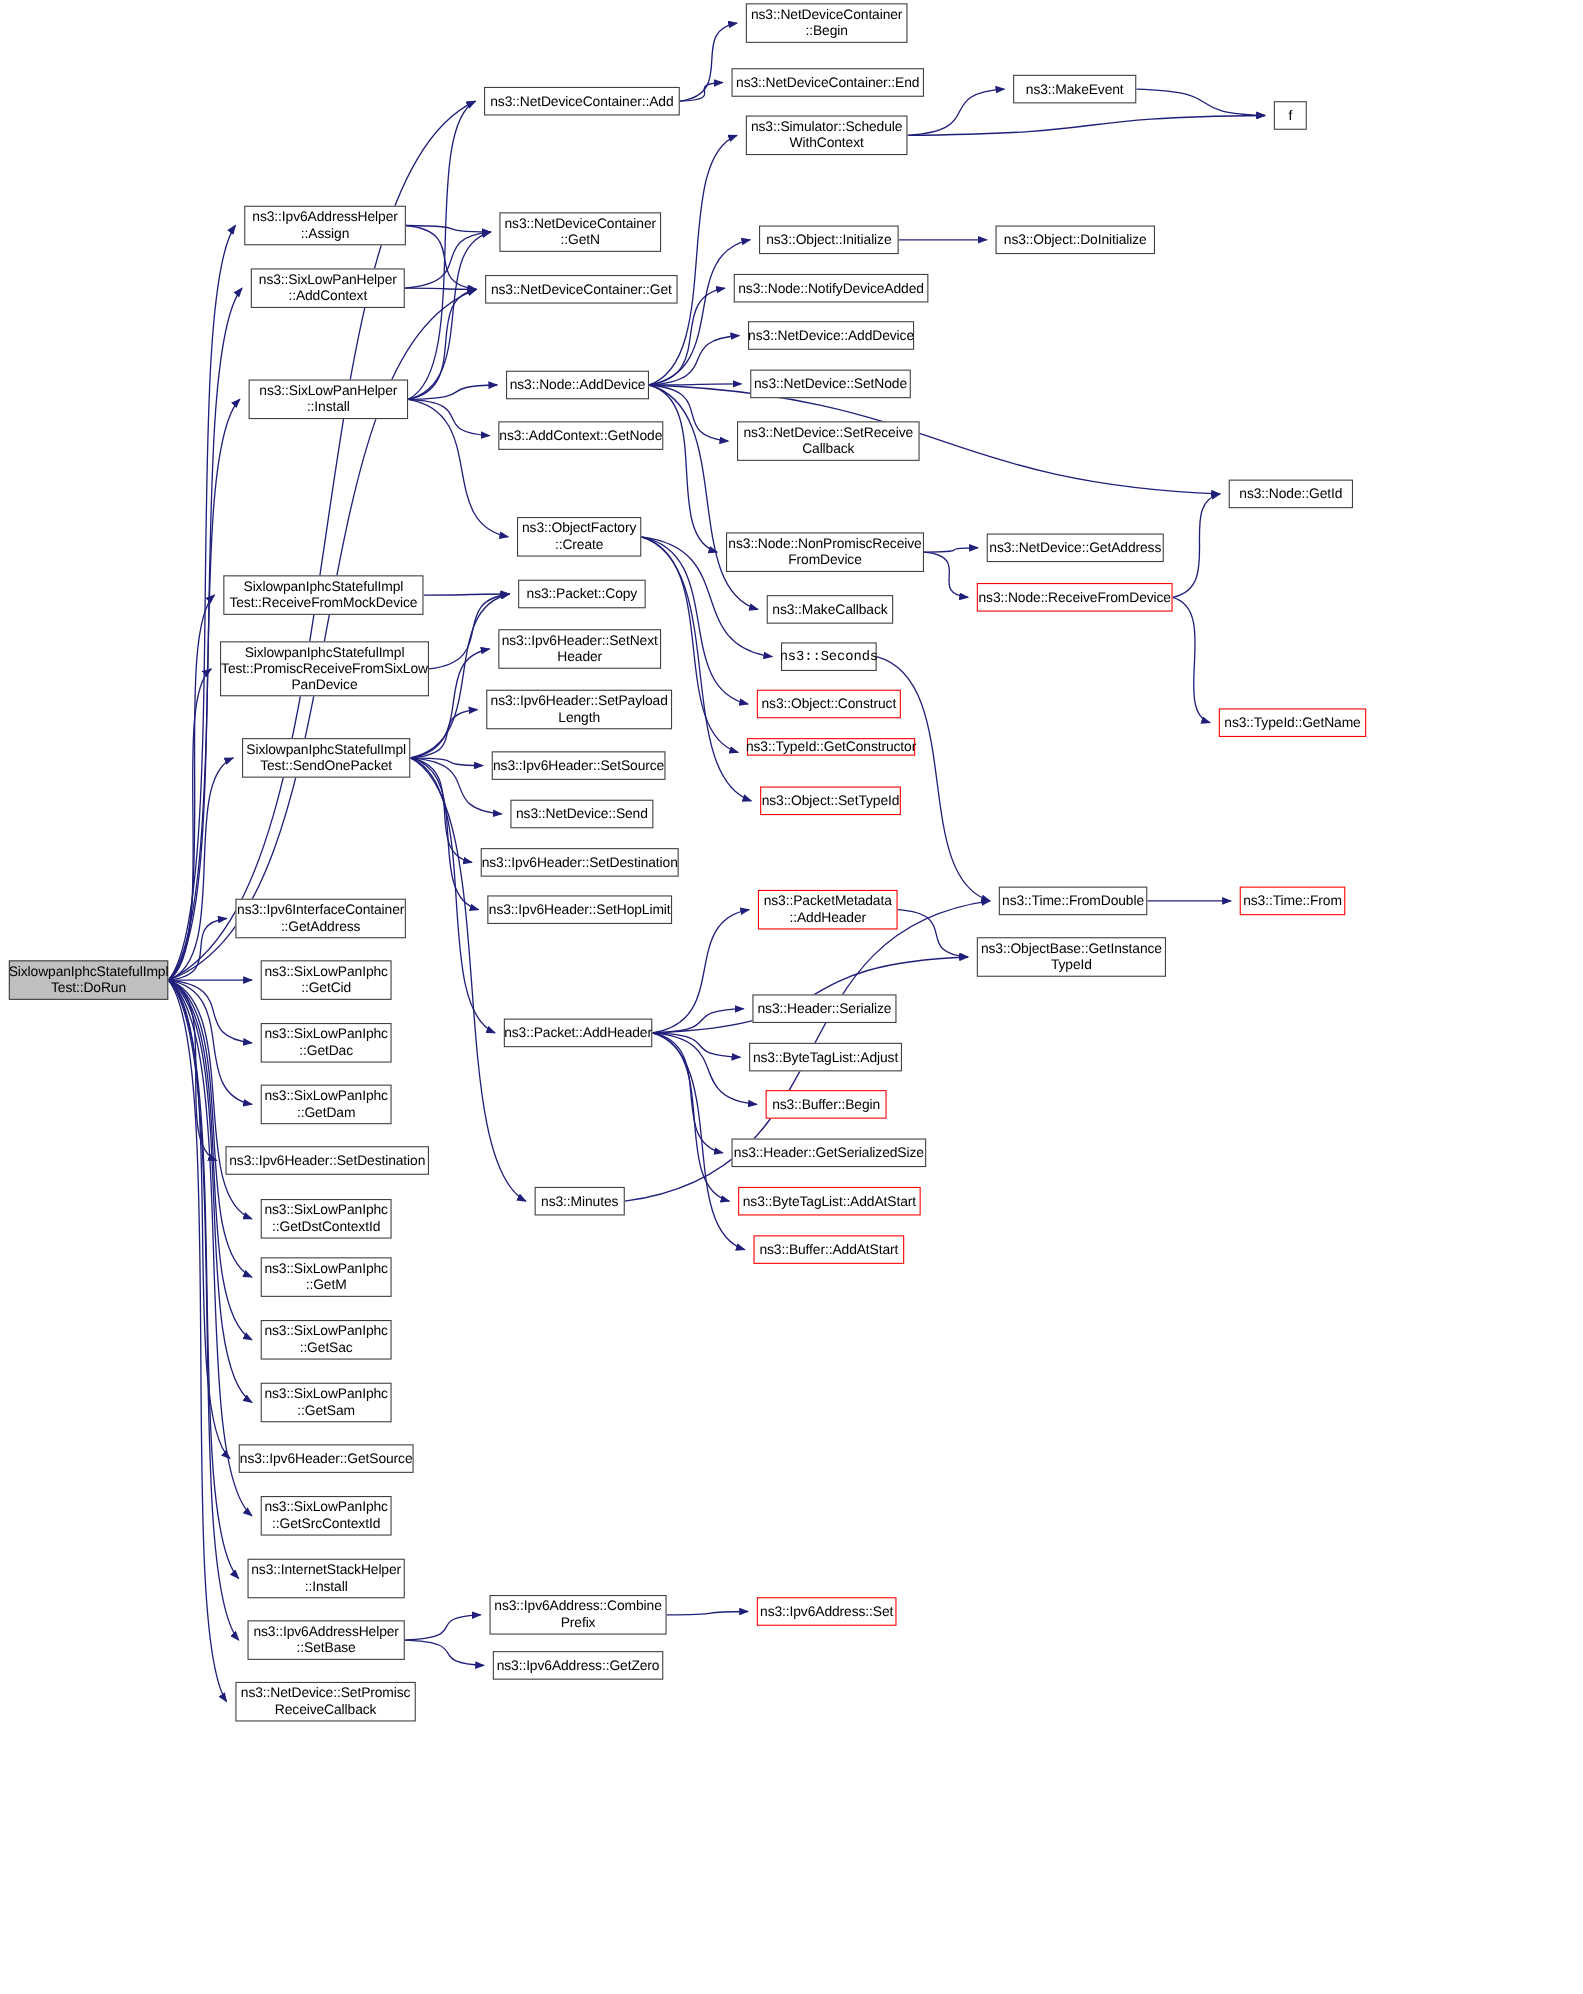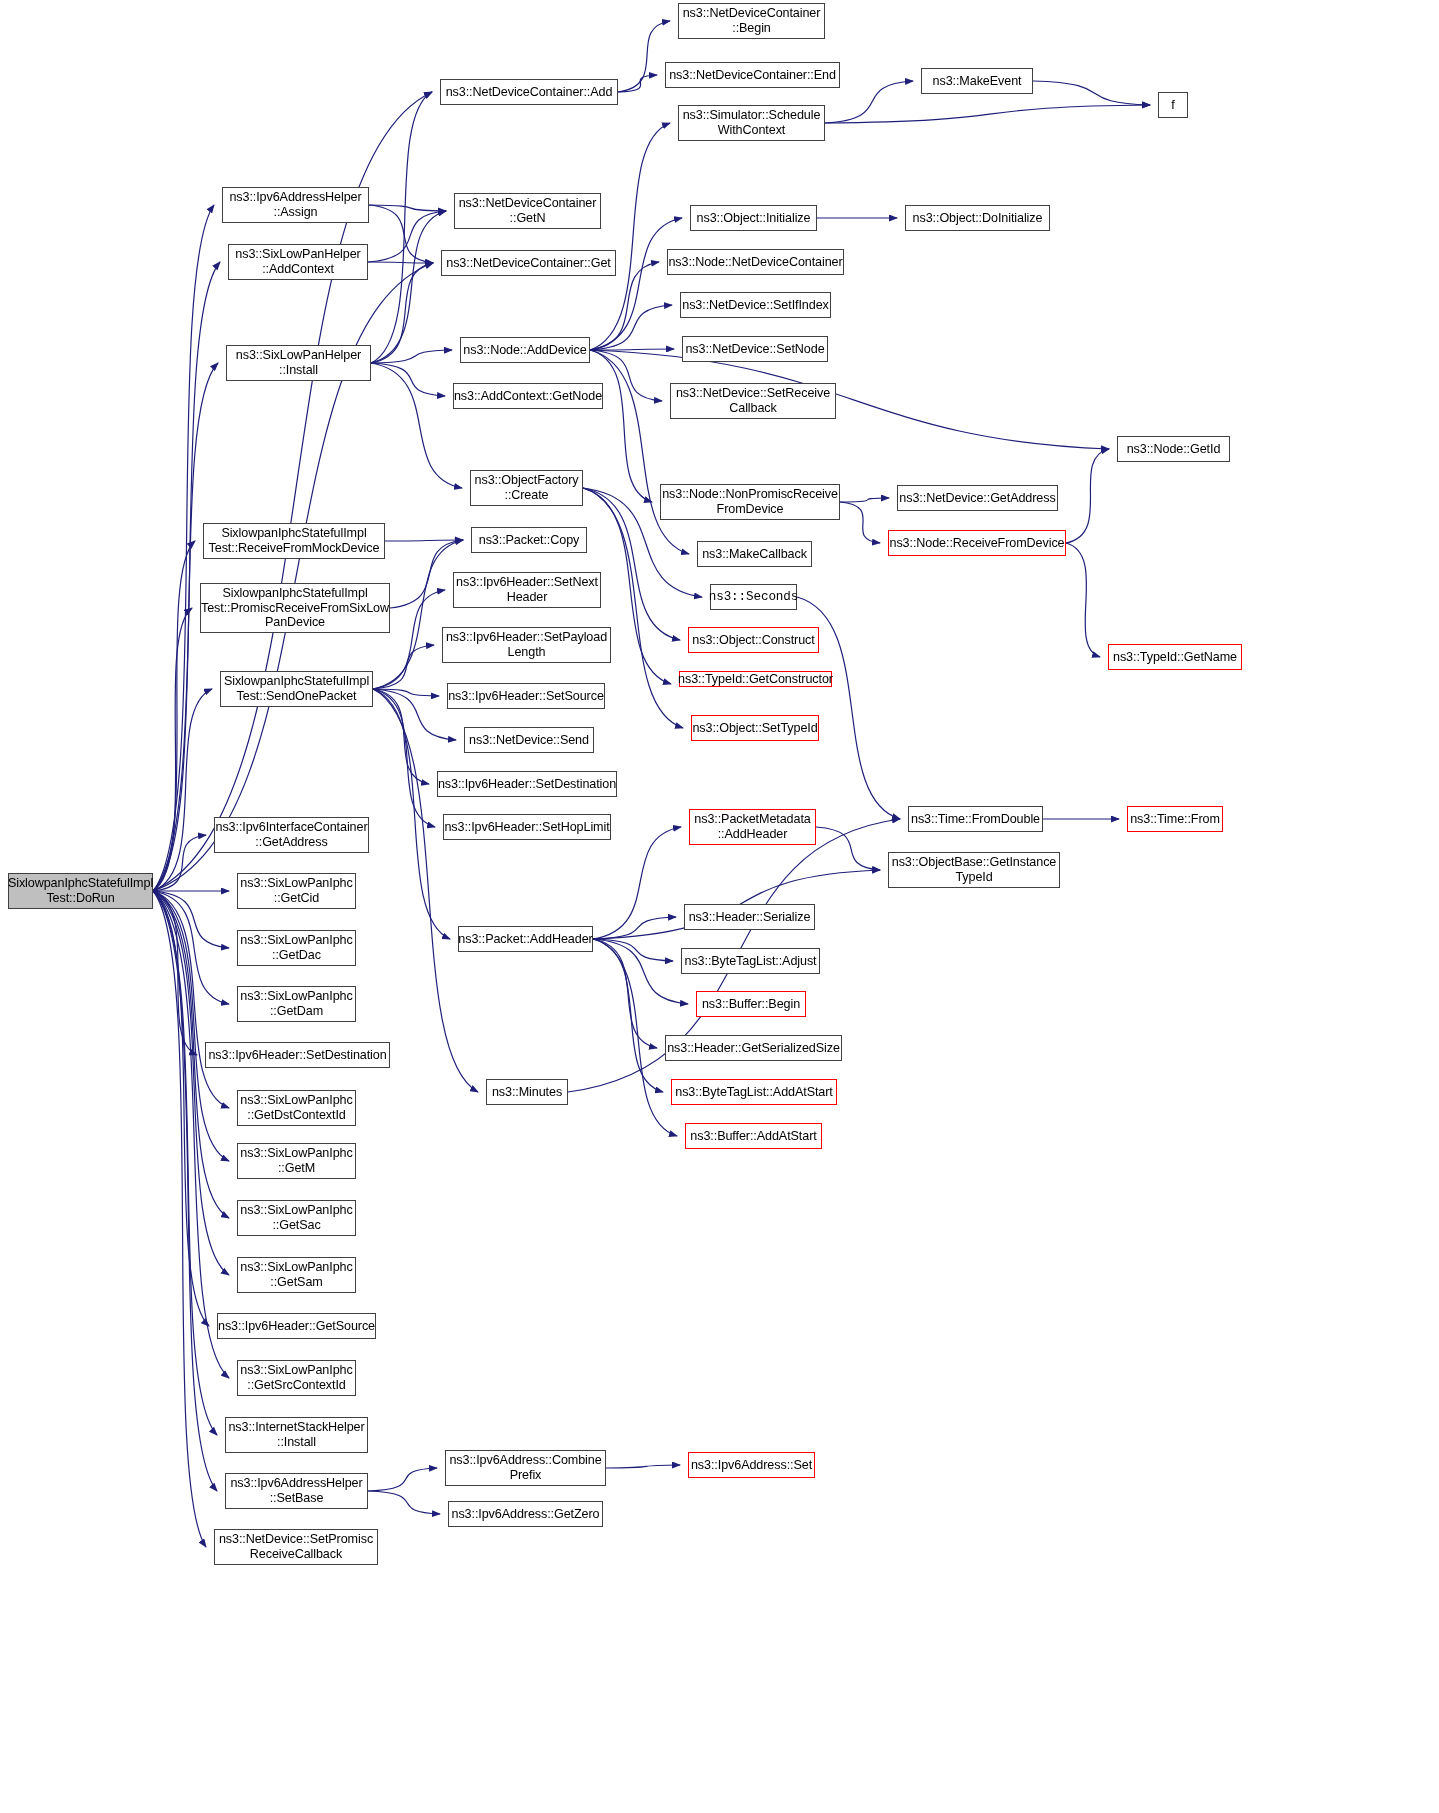--- a/index.html
+++ b/index.html
@@ -156,22 +156,22 @@
       <div class="node" style="left: 1158px; top: 92px; width: 30px; height: 26px;">f</div>
       <div class="node" style="left: 222px; top: 187px; width: 147px; height: 36px;">ns3::Ipv6AddressHelper
 ::Assign</div>
       <div class="node" style="left: 454px; top: 193px; width: 147px; height: 36px;">ns3::NetDeviceContainer
 ::GetN</div>
       <div class="node" style="left: 228px; top: 244px; width: 140px; height: 36px;">ns3::SixLowPanHelper
 ::AddContext</div>
       <div class="node" style="left: 441px; top: 250px; width: 175px; height: 26px;">ns3::NetDeviceContainer::Get</div>
       <div class="node" style="left: 690px; top: 205px; width: 127px; height: 26px;">ns3::Object::Initialize</div>
       <div class="node" style="left: 905px; top: 205px; width: 145px; height: 26px;">ns3::Object::DoInitialize</div>
-      <div class="node" style="left: 667px; top: 249px; width: 177px; height: 26px;">ns3::Node::NetDeviceContainer</div>
-      <div class="node" style="left: 680px; top: 292px; width: 151px; height: 26px;">ns3::NetDevice::SetIfIndex</div>
+      <div class="node" style="left: 667px; top: 249px; width: 177px; height: 26px;">ns3::Node::NotifyDeviceAdded</div>
+      <div class="node" style="left: 680px; top: 292px; width: 151px; height: 26px;">ns3::NetDevice::AddDevice</div>
       <div class="node" style="left: 226px; top: 345px; width: 145px; height: 36px;">ns3::SixLowPanHelper
 ::Install</div>
       <div class="node" style="left: 460px; top: 337px; width: 130px; height: 26px;">ns3::Node::AddDevice</div>
       <div class="node" style="left: 682px; top: 336px; width: 146px; height: 26px;">ns3::NetDevice::SetNode</div>
       <div class="node" style="left: 670px; top: 383px; width: 166px; height: 36px;">ns3::NetDevice::SetReceive
 Callback</div>
       <div class="node" style="left: 453px; top: 383px; width: 150px; height: 26px;">ns3::AddContext::GetNode</div>
       <div class="node" style="left: 1117px; top: 436px; width: 113px; height: 26px;">ns3::Node::GetId</div>
       <div class="node" style="left: 470px; top: 470px; width: 113px; height: 36px;">ns3::ObjectFactory
 ::Create</div>

